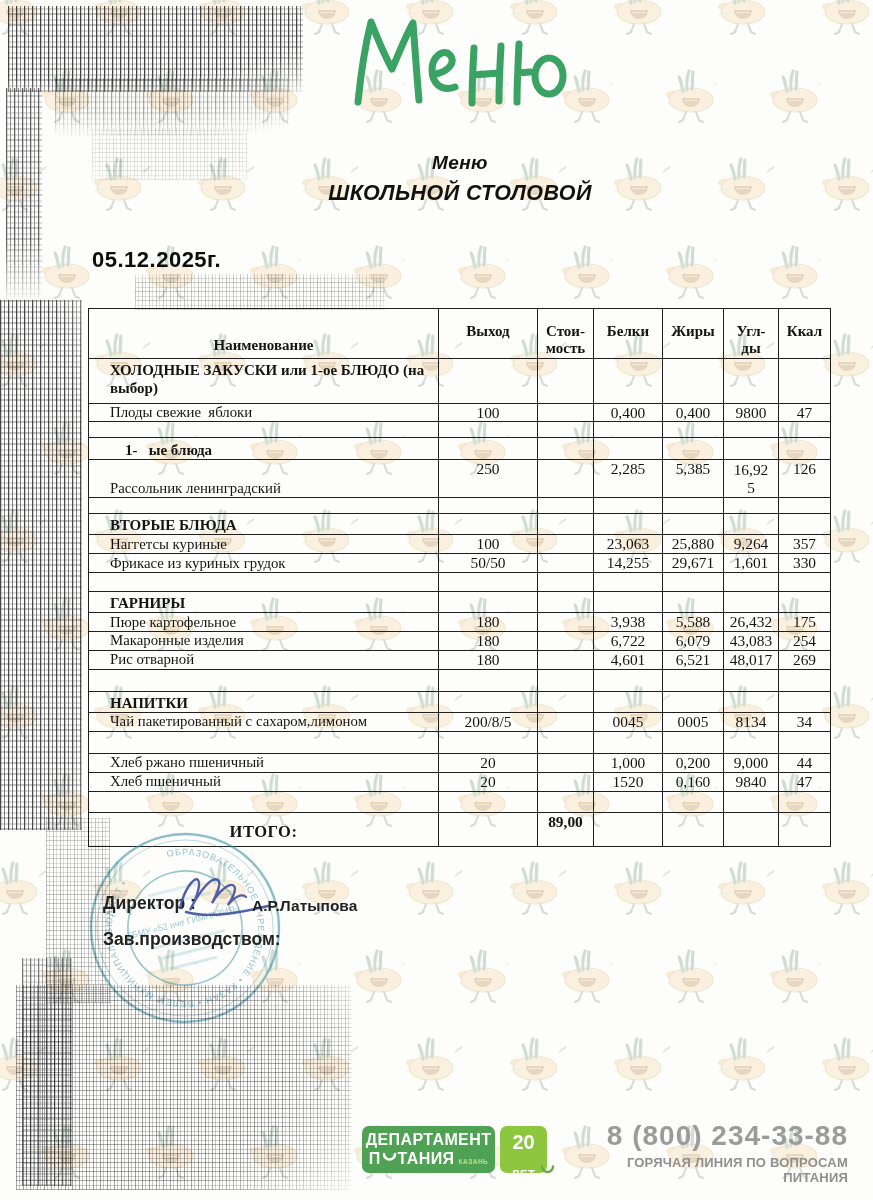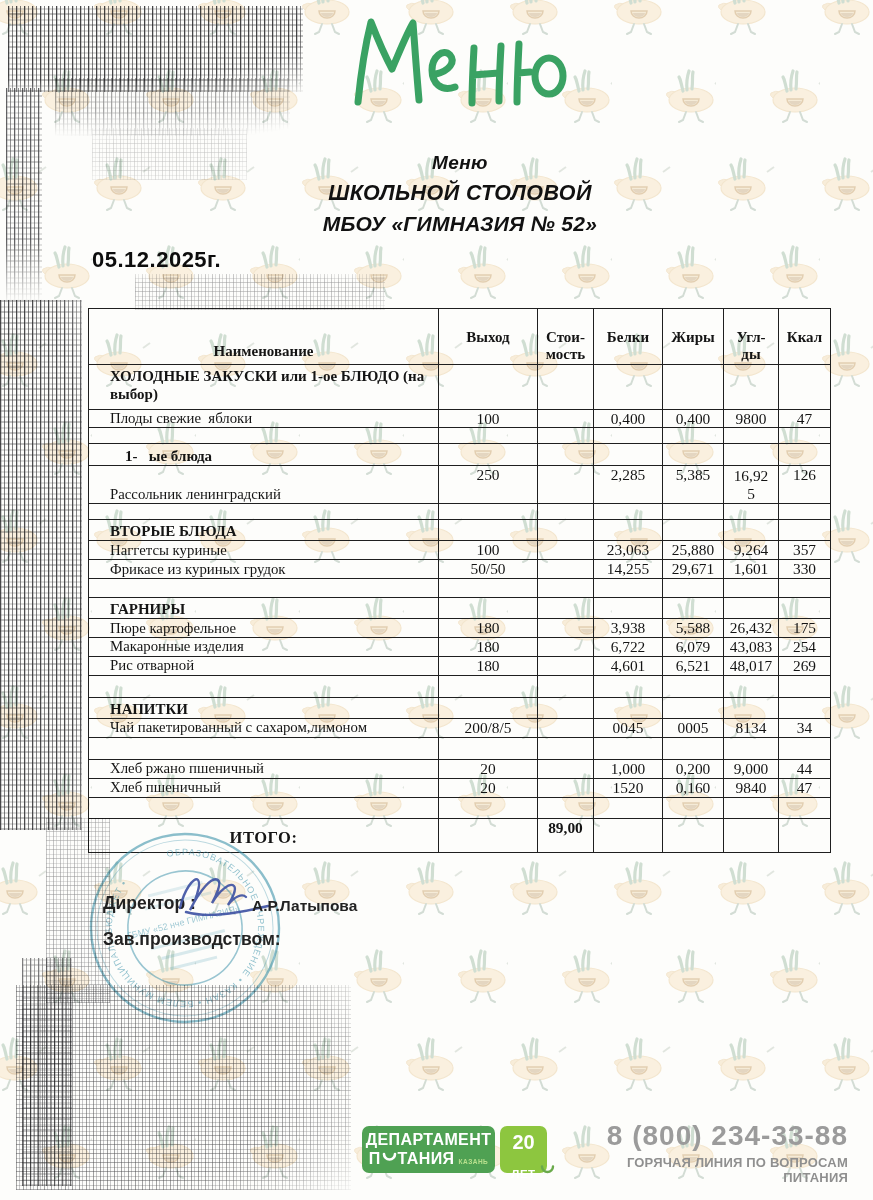--- a/index.html
+++ b/index.html
@@ -25,21 +25,21 @@
   .title-l1{font-size:19px;letter-spacing:.4px;}
   .title-l2{font-size:21.5px;margin-top:7px;letter-spacing:.4px;}
   .title-l3{font-size:21px;margin-top:6px;letter-spacing:.3px;}
   .doc-date{position:absolute;left:92px;top:247px;z-index:2;font-family:"Liberation Sans",sans-serif;
         font-weight:bold;font-size:22px;color:#0d0d0d;letter-spacing:.5px;}
 
   
   .menu-table{position:absolute;left:88px;top:308px;z-index:2;border-collapse:collapse;
         table-layout:fixed;width:742px;}
   .menu-table td{border:1px solid #1f1f1f;padding:0 3px;overflow:hidden;font-size:15px;color:#141414;}
-  .menu-table thead td{font-weight:bold;text-align:center;vertical-align:top;font-size:15px;line-height:1.15;padding-top:20px;}
+  .menu-table thead td{font-weight:bold;text-align:center;vertical-align:top;font-size:15px;line-height:1.15;padding-top:14px;}
   .menu-table thead td.h-name{vertical-align:bottom;padding-bottom:3px;}
   td.name{text-align:left;vertical-align:bottom;padding-left:21px;font-size:14.8px;line-height:1.2;white-space:pre-wrap;}
   td.sec{font-weight:bold;vertical-align:top;padding-top:2px;font-size:15px;}
   td.sub{padding-left:36px;vertical-align:middle;}
   td.val{text-align:center;vertical-align:top;font-size:15.4px;line-height:1.1;padding-top:1px;}
   td.total-name{font-weight:bold;text-align:center;vertical-align:bottom;font-size:16.5px;padding-bottom:4px;letter-spacing:.5px;}
   td.total-val{font-weight:bold;}
   .narrow{display:inline-block;max-width:37px;word-break:break-all;line-height:1.15;}
 
   
@@ -112,21 +112,20 @@
     <path d="M10,90 C13,60 18,30 23,10 C30,28 37,44 44,57 C51,41 58,23 65,11 C67,38 69,66 71,88"></path>
     <path d="M88,62 C101,59 108,50 102,43 C95,36 84,45 84,58 C84,71 93,80 107,75"></path>
     <path d="M126,36 C125,54 124,72 124,91 M125,63 L151,61 M153,34 C152,52 151,71 151,89"></path>
     <path d="M171,32 C170,52 169,72 169,90 M170,61 L182,60"></path>
     <ellipse cx="201" cy="64" rx="14" ry="18"></ellipse>
   </svg>
 
   <div class="title-block">
     <div class="title-l1">Меню</div>
     <div class="title-l2">ШКОЛЬНОЙ СТОЛОВОЙ</div>
-    <div class="title-l3">МБОУ «ГИМНАЗИЯ № 52»</div>
   </div>
 
   <div class="doc-date">05.12.2025г.</div>
 
   <table class="menu-table">
     <colgroup>
       <col style="width:350px">
         <col style="width:99px">
         <col style="width:56px">
       <col style="width:69px">

